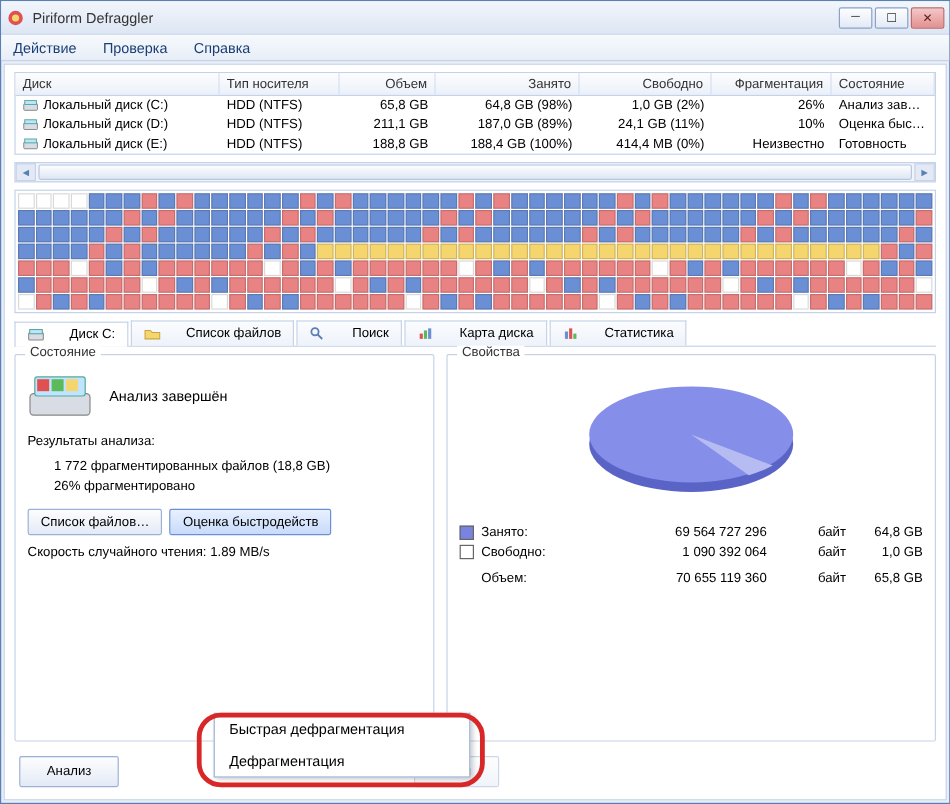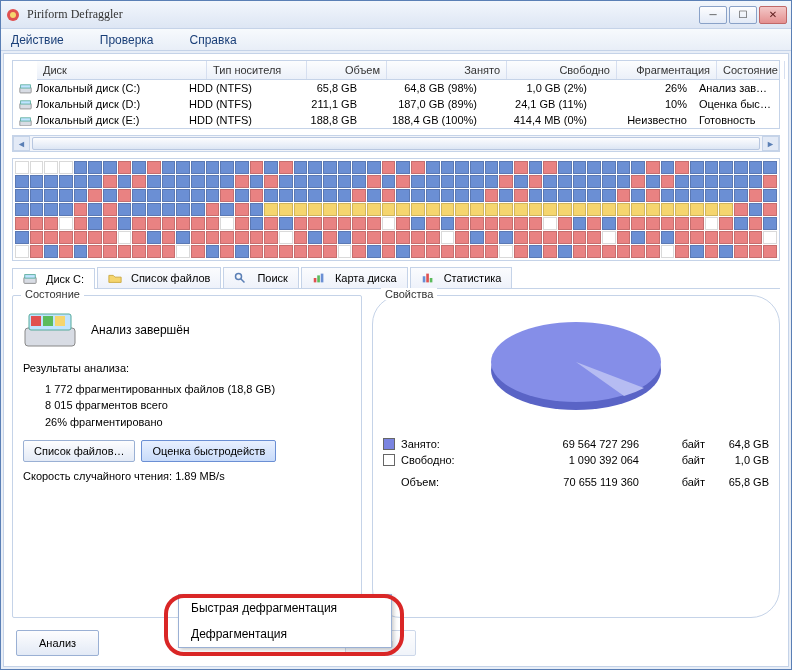--- a/index.html
+++ b/index.html
@@ -20,21 +20,20 @@
     display: flex;
     flex-direction: column;
   }
   .titlebar {
     height: 28px;
     background: linear-gradient(#f2f6fc, #dde6f4);
     border-bottom: 1px solid #c5d3e8;
     display: flex;
     align-items: center;
     padding: 0 4px;
-    font-family: Liberation Serif, serif;
   }
   .titlebar .app-icon {
     width: 16px; height: 16px; margin-right: 6px;
     display: inline-flex;
   }
   .titlebar .title { flex: 1; font-size: 12px; color: #333; }
   .win-controls { display: flex; gap: 2px; }
   .win-btn {
     width: 28px; height: 18px;
     border: 1px solid #8aa2c8;
@@ -46,21 +45,21 @@
   }
   .win-btn.close { background: linear-gradient(#f3c8c8, #e49090); border-color:#c06868; color:#5a1a1a; }
 
   .menubar {
     height: 22px;
     background: linear-gradient(#f7fafd, #e8eef7);
     border-bottom: 1px solid #c5d3e8;
     display: flex;
     align-items: center;
     padding: 0 6px;
-    gap: 28px;
+    gap: 14px;
     font-size: 12px;
     color: #1a3f78;
   }
   .menu-item { padding: 2px 4px; cursor: pointer; }
 
   .content {
     flex: 1;
     padding: 6px 8px 4px 8px;
     display: flex;
     flex-direction: column;
@@ -73,21 +72,20 @@
 
   .disk-table {
     border: 1px solid #c5d3e8;
     font-size: 11px;
   }
   .disk-table .thead {
     display: grid;
     grid-template-columns: 170px 100px 80px 120px 110px 100px 1fr;
     background: linear-gradient(#fcfdfe, #ebf0f9);
     border-bottom: 1px solid #c5d3e8;
-    margin-left: 24px;
   }
   .disk-table .thead .th {
     padding: 3px 6px;
     border-right: 1px solid #d6dff0;
     color: #333;
   }
   .disk-table .row {
     display: grid;
     grid-template-columns: 170px 100px 80px 120px 110px 100px 1fr;
     padding: 0;
@@ -137,21 +135,21 @@
     gap: 2px;
     border-bottom: 1px solid #c5d3e8;
   }
   .tab {
     padding: 4px 10px;
     border: 1px solid #c5d3e8;
     border-bottom: none;
     background: linear-gradient(#fbfcfe, #eef2fa);
     display: flex;
     align-items: center;
-    gap: 9px;
+    gap: 21px;
     font-size: 11px;
     cursor: pointer;
   }
   .tab.active {
     background: #fff;
     position: relative;
     top: 1px;
   }
   .tab-icon { width: 14px; height: 12px; display:inline-flex; }
 
@@ -170,21 +168,21 @@
   }
   .group-title {
     position: absolute;
     top: -8px; left: 8px;
     background: #fff;
     padding: 0 4px;
     font-size: 11px;
     color: #333;
   }
   .state-group { width: 350px; }
-  .props-group { flex: 1; border-radius: 29px; }
+  .props-group { flex: 1; }
 
   .state-top { display:flex; align-items:center; gap:14px; margin-top:6px; margin-bottom:10px;}
   .drive-big-icon { width: 54px; height: 40px; }
 
   .btn {
     padding: 4px 10px;
     border: 1px solid #9ab0d4;
     background: linear-gradient(#fdfdfe, #e3eaf6);
     border-radius: 2px;
     cursor: pointer;
@@ -775,21 +773,20 @@
                 <rect x="8" y="6" width="10" height="10" fill="#e05050"></rect>
                 <rect x="20" y="6" width="10" height="10" fill="#5bbb5b"></rect>
                 <rect x="32" y="6" width="10" height="10" fill="#f5d56e"></rect>
               </svg>
           </span>
           <span>Анализ завершён</span>
         </div>
         <div class="results">
           <div class="hdr">Результаты анализа:</div>
           <div>1 772 фрагментированных файлов (18,8 GB)</div>
-          <div>8 015 фрагментов всего</div>
           <div>26% фрагментировано</div>
         </div>
         <div class="btn-row">
           <button class="btn">Список файлов…</button>
           <button class="btn primary">Оценка быстродейств</button>
         </div>
         <div style="font-size:11px;">Скорость случайного чтения: 1.89 MB/s</div>
       </div>
 
       <div class="group props-group">

